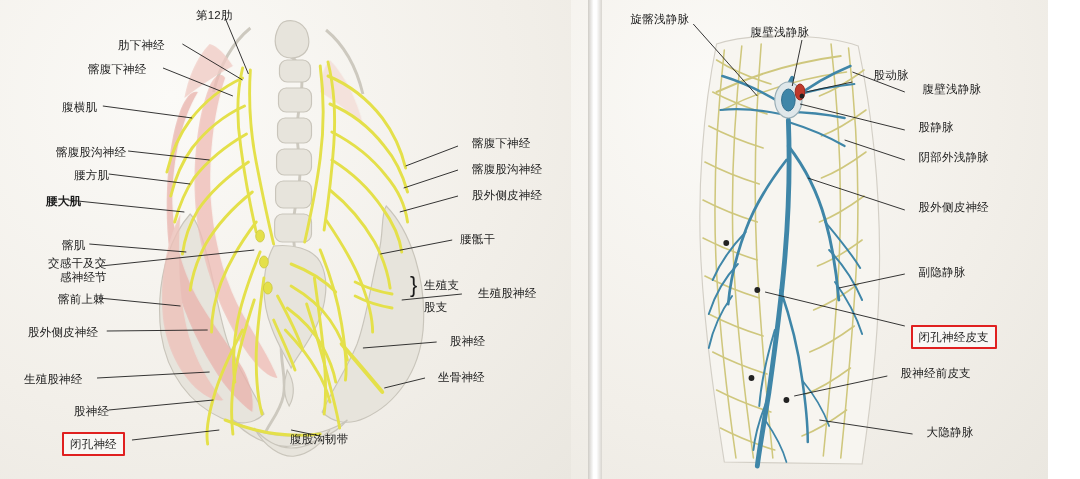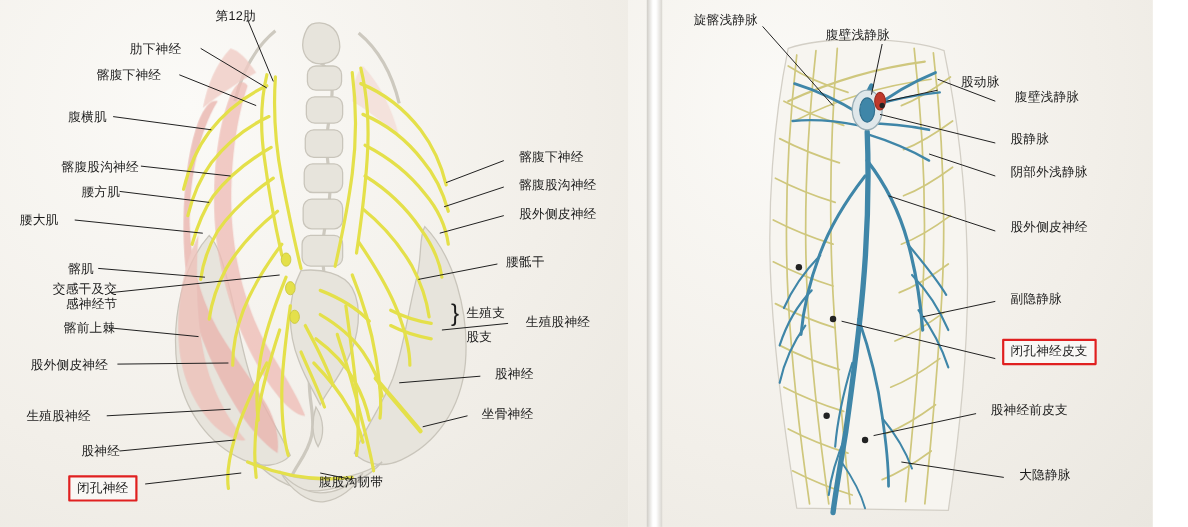--- a/index.html
+++ b/index.html
@@ -229,21 +229,21 @@
         <line x1="472" y1="146" x2="418" y2="166"></line>
       </g>
     </svg>
 
     <div class="label" style="left:196px; top:8px;">第12肋</div>
     <div class="label" style="left:118px; top:38px;">肋下神经</div>
     <div class="label" style="left:88px; top:62px;">髂腹下神经</div>
     <div class="label" style="left:62px; top:100px;">腹横肌</div>
     <div class="label" style="left:56px; top:145px;">髂腹股沟神经</div>
     <div class="label" style="left:74px; top:168px;">腰方肌</div>
-    <div class="label" style="left:18px; top:194px;">腰大肌</div>
+    <div class="label" style="left:46px; top:194px;font-weight:bold;">腰大肌</div>
     <div class="label" style="left:62px; top:238px;">髂肌</div>
     <div class="label" style="left:48px; top:256px;">交感干及交</div>
     <div class="label" style="left:60px; top:270px;">感神经节</div>
     <div class="label" style="left:58px; top:292px;">髂前上棘</div>
     <div class="label" style="left:28px; top:325px;">股外侧皮神经</div>
     <div class="label" style="left:24px; top:372px;">生殖股神经</div>
     <div class="label" style="left:74px; top:404px;">股神经</div>
     <div class="label boxed" style="left:62px; top:432px;">闭孔神经</div>
     <div class="label" style="left:290px; top:432px;">腹股沟韧带</div>
     <div class="label" style="left:438px; top:370px;">坐骨神经</div>
@@ -366,18 +366,18 @@
     </svg>
 
     <div class="label" style="left:60px; top:12px;">旋髂浅静脉</div>
     <div class="label" style="left:180px; top:25px;">腹壁浅静脉</div>
     <div class="label" style="left:262px; top:68px;margin-left:41px;">股动脉</div>
     <div class="label" style="left:352px; top:82px;text-align:right;">腹壁浅静脉</div>
     <div class="label" style="left:348px; top:120px;">股静脉</div>
     <div class="label" style="left:348px; top:150px;">阴部外浅静脉</div>
     <div class="label" style="left:348px; top:200px;">股外侧皮神经</div>
     <div class="label" style="left:348px; top:265px;">副隐静脉</div>
-    <div class="label boxed" style="left:340px; top:308px;text-align:right;">闭孔神经皮支</div>
+    <div class="label boxed" style="left:340px; top:325px;text-align:right;">闭孔神经皮支</div>
     <div class="label" style="left:330px; top:366px;">股神经前皮支</div>
     <div class="label" style="left:356px; top:425px;">大隐静脉</div>
   </div>
 
 </div>
 
 </body></html>

